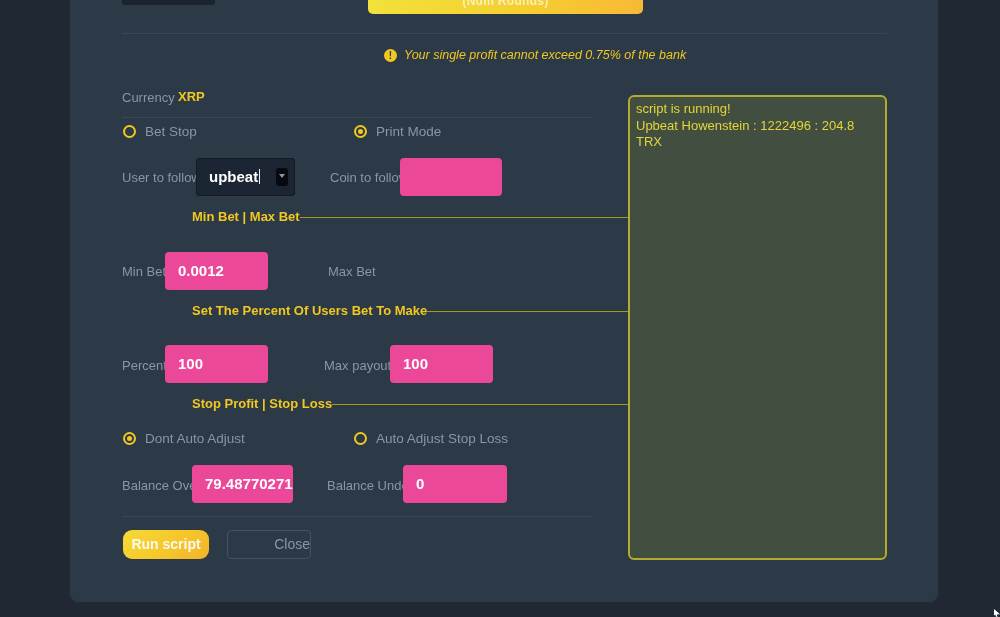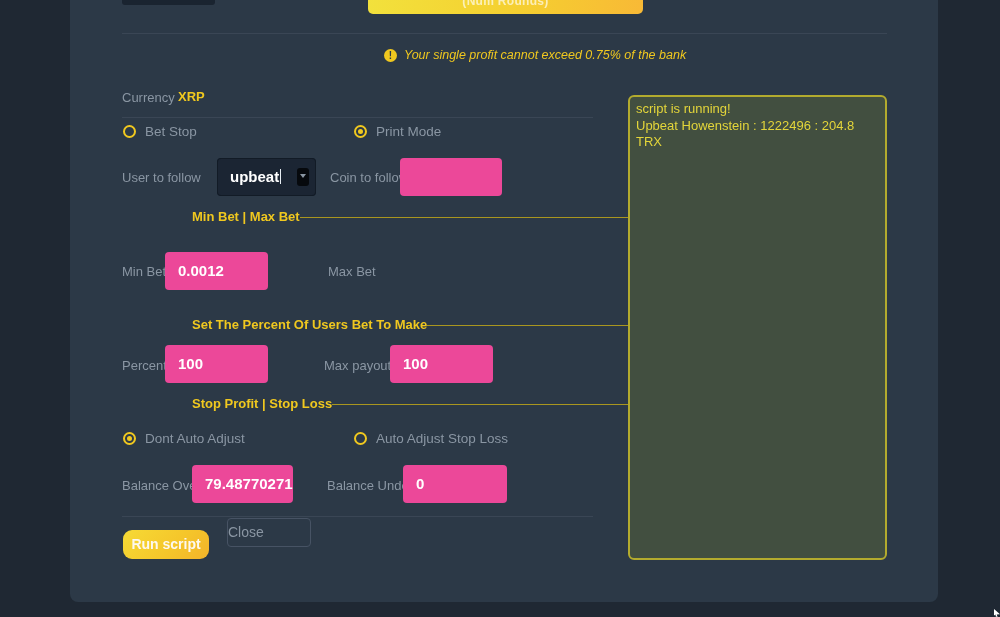--- a/index.html
+++ b/index.html
@@ -45,21 +45,21 @@
 
   .label { color: #8a96a3; font-size: 13px; }
   .yellow { color: #f0c81f; }
 
   
   .field-input {
     position: absolute; height: 38px; background: #ec4899; border-radius: 4px;
     color: #ffffff; font-weight: bold; font-size: 15px; line-height: 38px;
     padding-left: 13px; overflow: hidden; white-space: nowrap; cursor: text;
   }
-  .field-input.focused { background: #1b2533; box-shadow: 0 0 0 1px #121b26 inset; margin-left: 21px; }
+  .field-input.focused { background: #1b2533; box-shadow: 0 0 0 1px #121b26 inset; }
   .caret { display: inline-block; width: 1px; height: 15px; background: #e8eef4;
            vertical-align: -2px; margin-left: 1px; }
 
   
   .section-head {
     position: absolute; left: 122px; width: 471px; display: flex; align-items: center; 
   }
   .section-head .shtext { color: #f0c81f; font-size: 13px; font-weight: bold; white-space: nowrap; }
   .section-head .shline { flex: 1; height: 1px; background: #a9961f; margin-top: 1px; }
 
@@ -88,23 +88,23 @@
 
   
   #run-button {
     position: absolute; left: 123px; top: 530px; width: 86px; height: 29px;
     background: linear-gradient(135deg, #f6da35 0%, #f5c52a 60%, #f2b32a 100%);
     border-radius: 9px; border: none; color: #fdf8ef; font-weight: bold;
     font-size: 14px; text-align: center; line-height: 29px; cursor: pointer;
     font-family: "Liberation Sans", sans-serif;
   }
   #close-button {
-    position: absolute; left: 227px; top: 518px; width: 84px; height: 29px;
+    position: absolute; left: 227px; top: 530px; width: 84px; height: 29px;
     background: transparent; border: 1px solid #475364; border-radius: 4px;
-    color: #8a96a3; font-size: 14px; text-align: left; line-height: 27px;
+    color: #8a96a3; font-size: 14px; text-align: right; line-height: 27px;
     cursor: pointer; font-family: "Liberation Sans", sans-serif;
   }
 
   
   #log-box {
     position: absolute; left: 628px; top: 95px; width: 259px; height: 465px;
     background: #424f40; border: 2px solid #b3ab2e; border-radius: 6px;
     padding: 4px 6px; color: #e3d53a; font-size: 13px; line-height: 16.5px;
     overflow: hidden; cursor: text;
   }
@@ -161,21 +161,21 @@
       <span class="shtext">Min Bet | Max Bet</span>
       <div class="shline"></div>
     </div>
 
     <span class="abs label" style="left:52px; top:264px;">Min Bet</span>
     <div class="field-input" style="left:95px; top:252px; width:103px;">
       <span>0.0012</span>
     </div>
     <span class="abs label" style="left:258px; top:264px;">Max Bet</span>
 
-    <div class="section-head" style="top:317px;">
+    <div class="section-head" style="top:303px;">
       <span class="shtext">Set The Percent Of Users Bet To Make</span>
       <div class="shline"></div>
     </div>
 
     <span class="abs label" style="left:52px; top:358px;">Percent</span>
     <div class="field-input" style="left:95px; top:345px; width:103px;">
       <span>100</span>
     </div>
     <span class="abs label" style="left:254px; top:358px;">Max payout</span>
     <div class="field-input" style="left:320px; top:345px; width:103px;">

